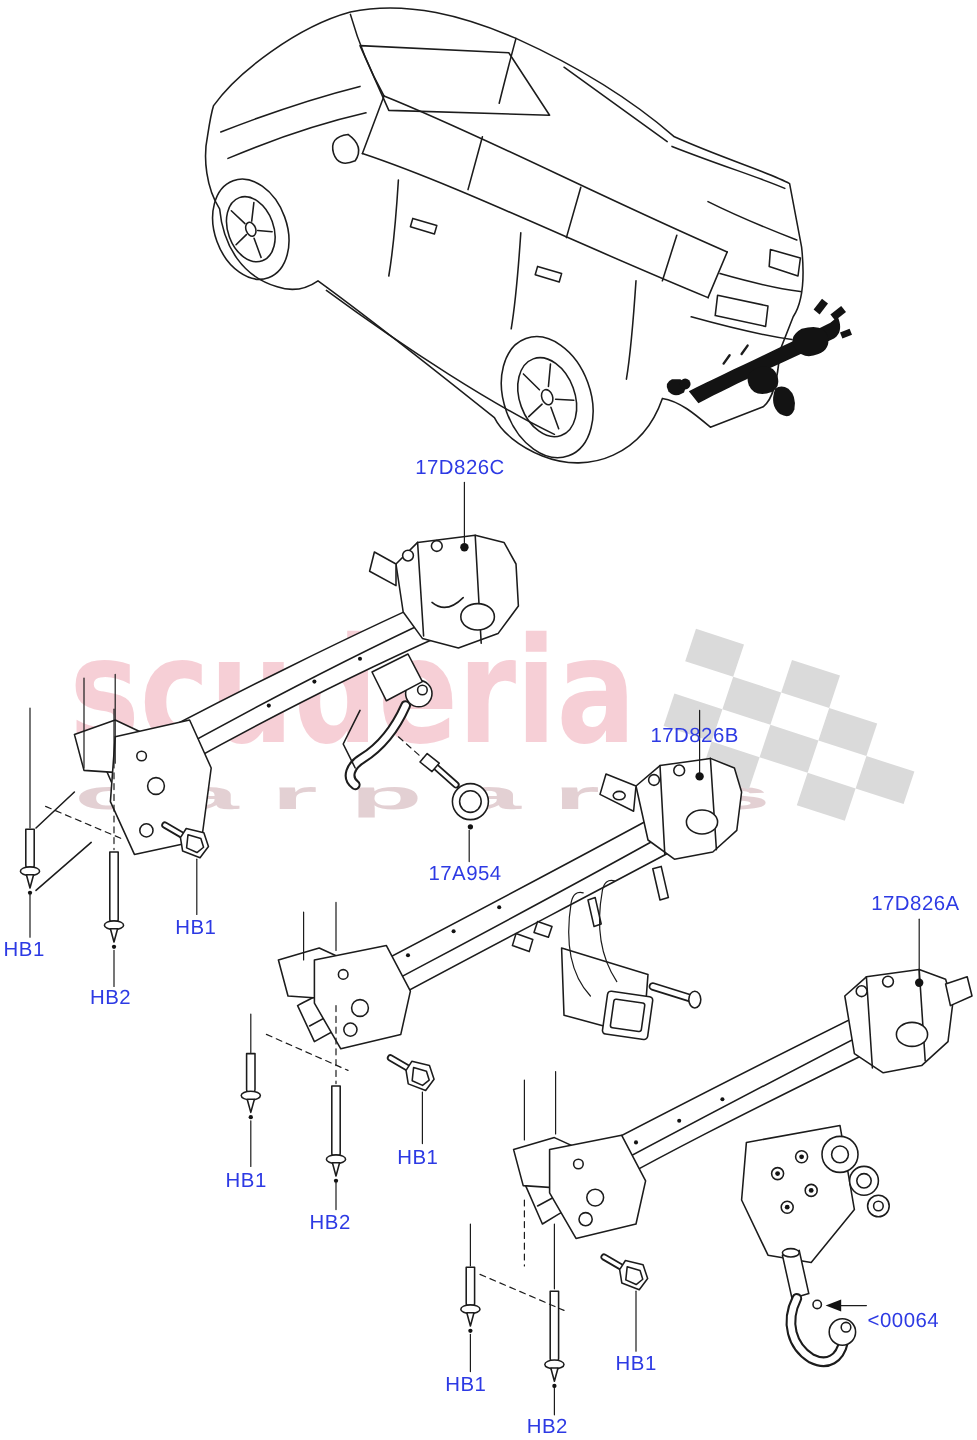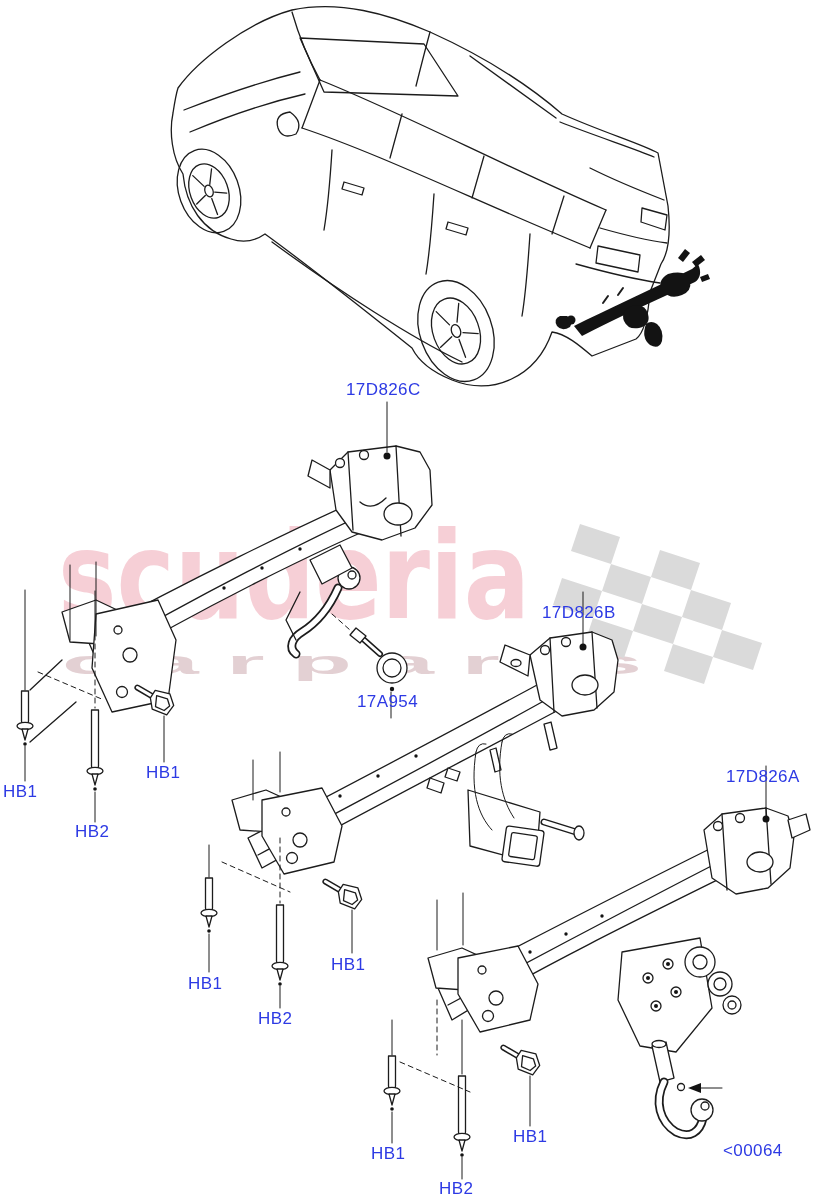--- a/index.html
+++ b/index.html
@@ -326,23 +326,23 @@
         <use href="#sym-hex" transform="translate(526,1062) rotate(6)"></use>
         <path class="thin" d="M530,1076 V1126"></path>
       </g>
       <path class="dash thin" d="M400,1062 L470,1092"></path>
       <path class="dash thin" d="M437,1000 V1055"></path>
     </g>
   </svg>
 
   <span class="lbl" style="left:346px;top:381px">17D826C</span>
   <span class="lbl" style="left:542px;top:604px">17D826B</span>
-  <span class="lbl" style="left:726px;top:768px">17D826A</span>
-  <span class="lbl" style="left:357px;top:693px">17A954</span>
-  <span class="lbl" style="left:723px;top:1142px">&lt;00064</span>
+  <span class="lbl" style="left:726px;top:744px">17D826A</span>
+  <span class="lbl" style="left:357px;top:719px">17A954</span>
+  <span class="lbl" style="left:723px;top:1092px">&lt;00064</span>
 
   <span class="lbl" style="left:3px;top:783px">HB1</span>
   <span class="lbl" style="left:75px;top:823px">HB2</span>
   <span class="lbl" style="left:146px;top:764px">HB1</span>
 
   <span class="lbl" style="left:188px;top:975px">HB1</span>
   <span class="lbl" style="left:258px;top:1010px">HB2</span>
   <span class="lbl" style="left:331px;top:956px">HB1</span>
 
   <span class="lbl" style="left:371px;top:1145px">HB1</span>

